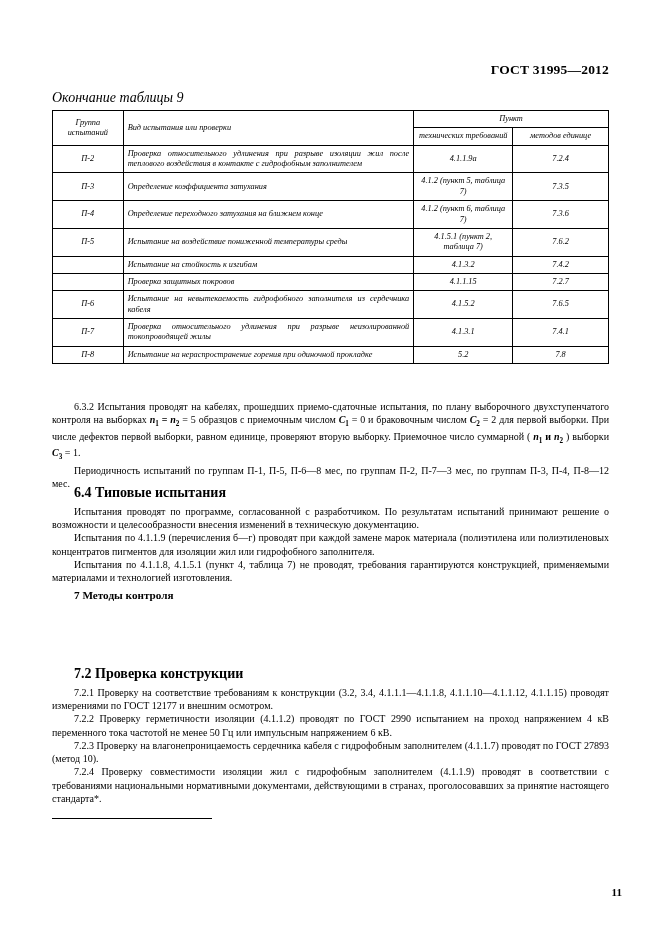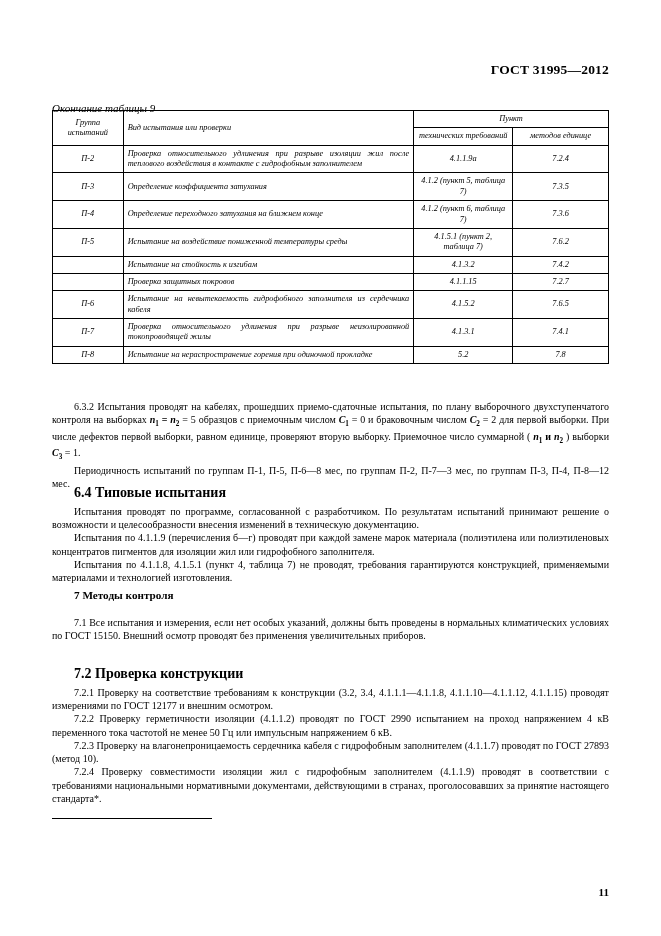--- a/index.html
+++ b/index.html
@@ -24,23 +24,23 @@
     position: absolute;
     top: 62px;
     right: 52px;
     font-family: "Liberation Serif", serif;
     font-size: 13.5px;
     font-weight: bold;
     letter-spacing: 0.2px;
   }
   .table-caption {
     position: absolute;
-    top: 102px;
-    left: 52px;
-    font-size: 11px;
+    top: 90px;
+    left: 52px;
+    font-size: 14px;
     font-style: italic;
   }
   table.t9 {
     position: absolute;
     top: 110px;
     left: 52px;
     width: 557px;
     border-collapse: collapse;
     font-size: 8.3px;
     line-height: 1.25;
@@ -98,21 +98,21 @@
     position: absolute;
     left: 52px;
     right: 52px;
     top: 824px;
     font-size: 8.4px;
     line-height: 1.3;
     text-align: justify;
   }
   .pagenum {
     position: absolute;
-    right: 52px;
+    right: 39px;
     bottom: 38px;
     font-size: 11px;
     font-weight: bold;
     margin-left: 6px;
   }
   .nowrap { white-space: nowrap; font-weight: bold; }
 </style>
 </head>
 <body>
 
@@ -213,23 +213,20 @@
     <p class="p sec-head indent">6.4  Типовые испытания</p>
     <p class="p indent" style="margin-top:2px">Испытания проводят по программе, согласованной с разработчиком. По результатам испытаний принимают решение о возможности и целесообразности внесения изменений в техническую документацию.</p>
     <p class="p indent">Испытания по 4.1.1.9 (перечисления б—г) проводят при каждой замене марок материала (полиэтилена или полиэтиленовых концентратов пигментов для изоляции жил или гидрофобного заполнителя.</p>
     <p class="p indent">Испытания по 4.1.1.8, 4.1.5.1 (пункт 4, таблица 7) не проводят, требования гарантируются конструкцией, применяемыми материалами и технологией изготовления.</p>
   </div>
 
   <div class="body-text" style="top: 588px;">
     <p class="p sec-head big indent">7  Методы контроля</p>
   </div>
 
-  <div class="body-text" style="top: 616px;">
-    <p class="p indent">7.1  Все испытания и измерения, если нет особых указаний, должны быть проведены в нормальных климатических условиях по ГОСТ 15150. Внешний осмотр проводят без применения увеличительных приборов.</p>
-  </div>
 
   <div class="body-text" style="top: 665px;">
     <p class="p sec-head indent">7.2  Проверка конструкции</p>
     <p class="p indent" style="margin-top:2px">7.2.1  Проверку на соответствие требованиям к конструкции (3.2, 3.4, 4.1.1.1—4.1.1.8, 4.1.1.10—4.1.1.12, 4.1.1.15) проводят измерениями по ГОСТ 12177 и внешним осмотром.</p>
     <p class="p indent">7.2.2  Проверку герметичности изоляции (4.1.1.2) проводят по ГОСТ 2990 испытанием на проход напряжением 4 кВ переменного тока частотой не менее 50 Гц или импульсным напряжением 6 кВ.</p>
     <p class="p indent">7.2.3  Проверку на влагонепроницаемость сердечника кабеля с гидрофобным заполнителем (4.1.1.7) проводят по ГОСТ 27893 (метод 10).</p>
     <p class="p indent">7.2.4  Проверку совместимости изоляции жил с гидрофобным заполнителем (4.1.1.9) проводят в соответствии с требованиями национальными нормативными документами, действующими в странах, проголосовавших за принятие настоящего стандарта*.</p>
   </div>
 
   <div class="footnote-rule"></div>

